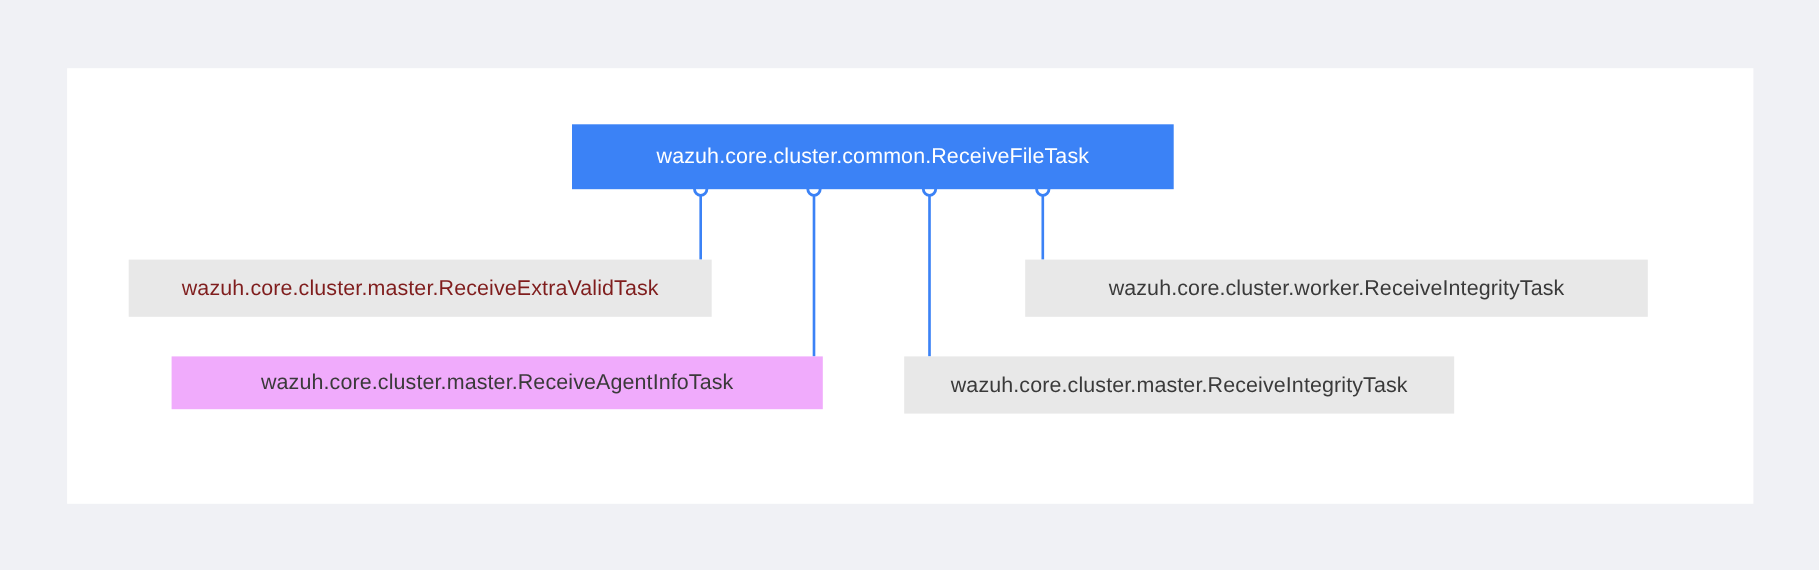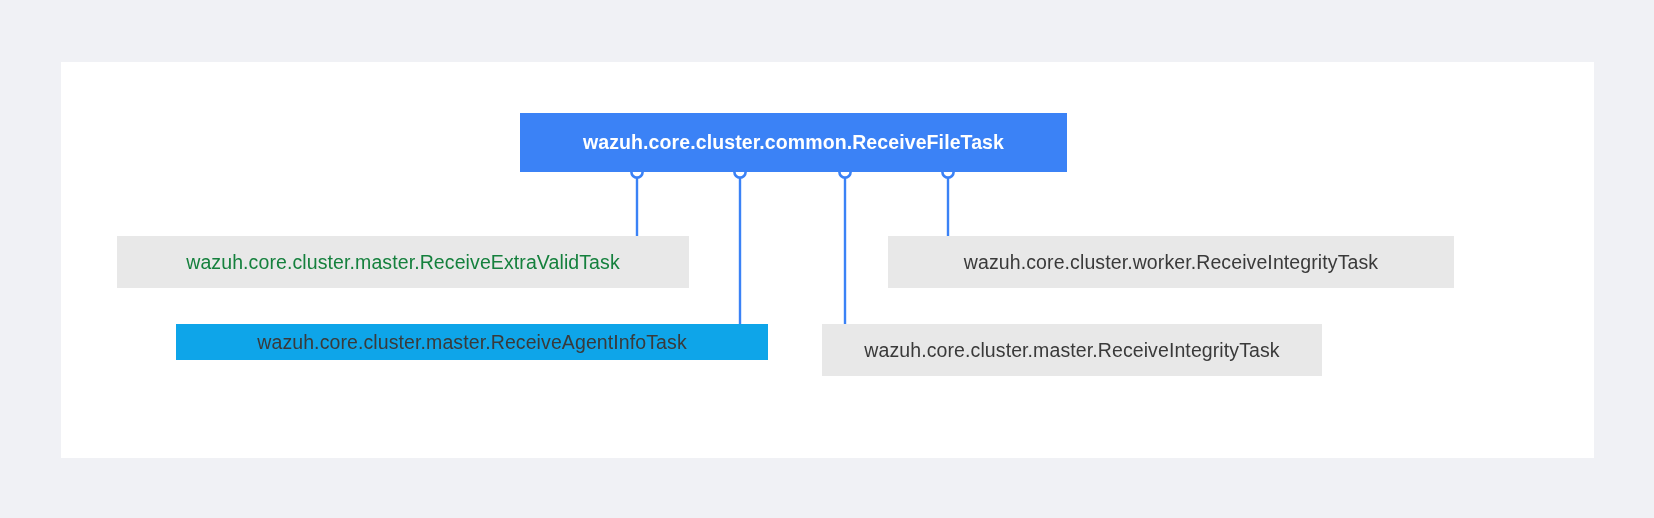--- a/index.html
+++ b/index.html
@@ -49,21 +49,21 @@
     align-items: center;
     justify-content: center;
     white-space: nowrap;
     letter-spacing: 0.1px;
   }
 
   .node.root {
     background: #3b82f6;
     color: #ffffff;
     font-size: 19.5px;
-    font-weight: 700;
+    font-weight: 400;
   }
 
   .node.child {
     background: #e8e8e8;
     color: #3a3a3a;
     font-size: 19.5px;
     font-weight: 400;
   }
 
   .node-label {
@@ -89,29 +89,29 @@
         <circle cx="740" cy="172" r="5.6" fill="#ffffff" stroke="#3b82f6" stroke-width="2.6"></circle>
         <circle cx="845" cy="172" r="5.6" fill="#ffffff" stroke="#3b82f6" stroke-width="2.6"></circle>
         <circle cx="948" cy="172" r="5.6" fill="#ffffff" stroke="#3b82f6" stroke-width="2.6"></circle>
       </g>
   </svg>
 
   <div class="node root" id="root-node" style="left: 520px; top: 113px; width: 547px; height: 59px; background: rgb(59, 130, 246); color: rgb(255, 255, 255);">
     <span class="node-label">wazuh.core.cluster.common.ReceiveFileTask</span>
   </div>
 
-  <div class="node child" id="child-node-0" style="left: 117px; top: 236px; width: 572px; height: 52px; background: rgb(232, 232, 232); color: #15803d;">
+  <div class="node child" id="child-node-0" style="left: 117px; top: 236px; width: 530px; height: 52px; background: rgb(232, 232, 232); color: #7f1d1d;">
     <span class="node-label">wazuh.core.cluster.master.ReceiveExtraValidTask</span>
   </div>
 
-  <div class="node child" id="child-node-1" style="left: 176px; top: 324px; width: 592px; height: 36px; background: #0ea5e9; color: rgb(58, 58, 58);">
+  <div class="node child" id="child-node-1" style="left: 156px; top: 324px; width: 592px; height: 48px; background: #f0abfc; color: rgb(58, 58, 58);">
     <span class="node-label">wazuh.core.cluster.master.ReceiveAgentInfoTask</span>
   </div>
 
   <div class="node child" id="child-node-2" style="left: 822px; top: 324px; width: 500px; height: 52px; background: rgb(232, 232, 232); color: rgb(58, 58, 58);">
     <span class="node-label">wazuh.core.cluster.master.ReceiveIntegrityTask</span>
   </div>
 
-  <div class="node child" id="child-node-3" style="left: 888px; top: 236px; width: 566px; height: 52px; background: rgb(232, 232, 232); color: rgb(58, 58, 58);">
+  <div class="node child" id="child-node-3" style="left: 932px; top: 236px; width: 566px; height: 52px; background: rgb(232, 232, 232); color: rgb(58, 58, 58);">
     <span class="node-label">wazuh.core.cluster.worker.ReceiveIntegrityTask</span>
   </div>
 
 </div>
 
 </body></html>

